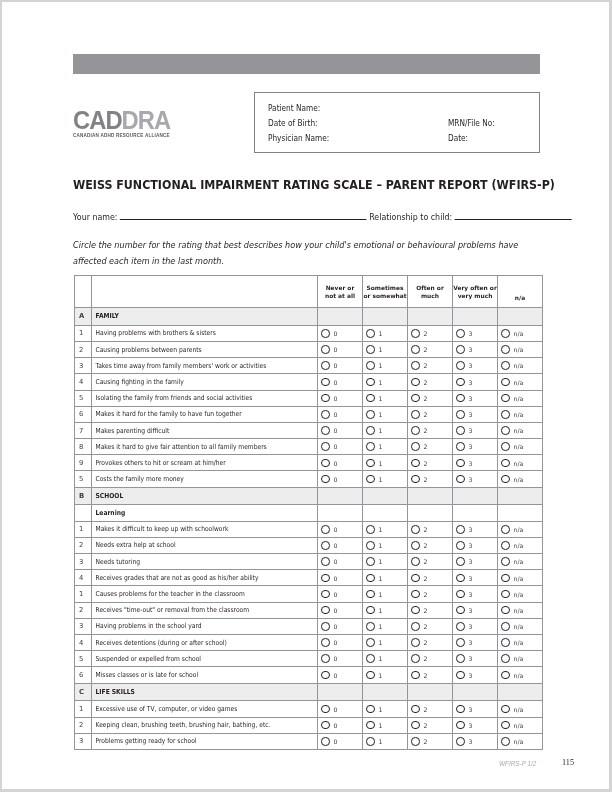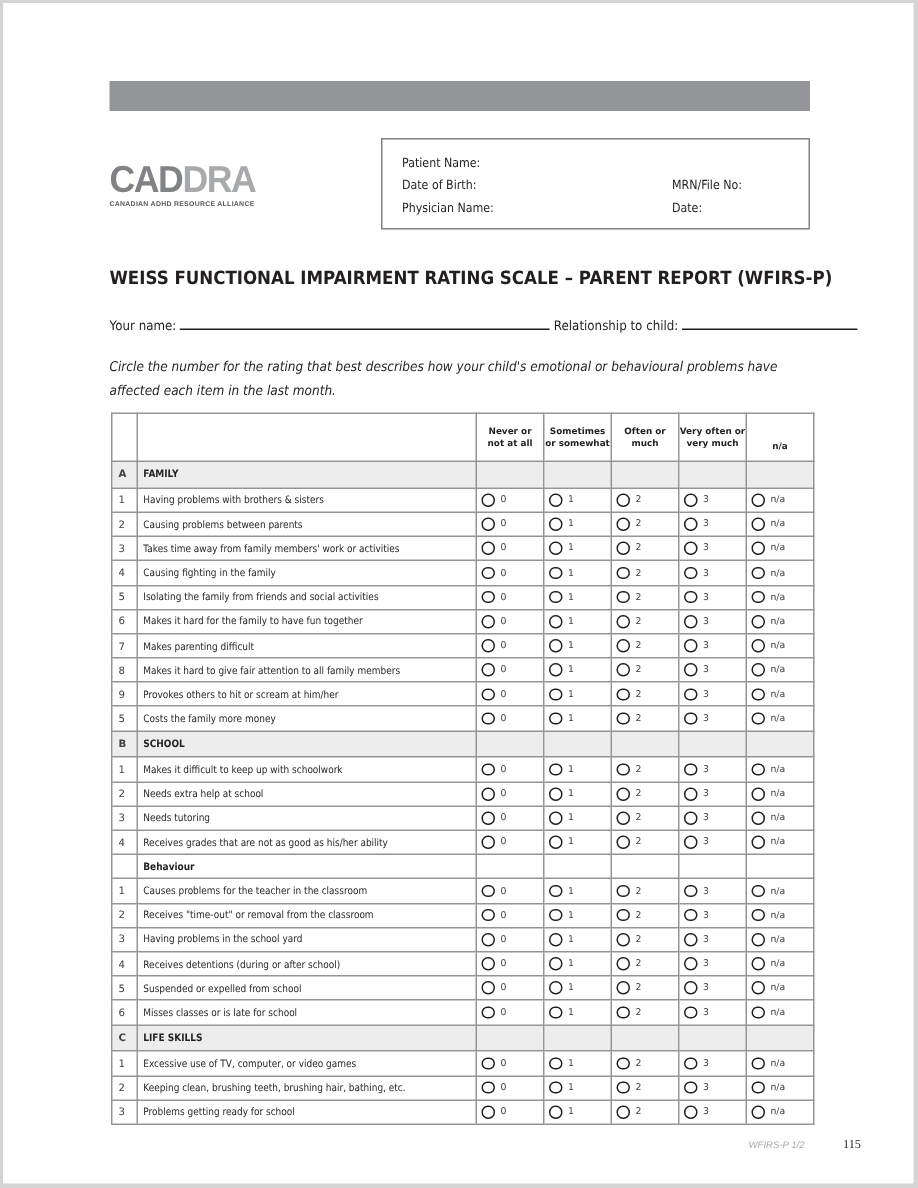--- a/index.html
+++ b/index.html
@@ -253,20 +253,29 @@
         </tr>
         <tr class="section">
           <td class="num">B</td>
           <td><span class="txt">SCHOOL</span></td>
           <td></td>
           <td></td>
           <td></td>
           <td></td>
           <td></td>
         </tr>
+        <tr class="sub">
+          <td></td>
+          <td><span class="txt">Learning</span></td>
+          <td></td>
+          <td></td>
+          <td></td>
+          <td></td>
+          <td></td>
+        </tr>
         <tr>
           <td class="num">1</td>
           <td><span class="txt">Makes it difficult to keep up with schoolwork</span></td>
           <td class="opt"><span class="radio"></span><span class="optlabel">0</span></td>
           <td class="opt"><span class="radio"></span><span class="optlabel">1</span></td>
           <td class="opt"><span class="radio"></span><span class="optlabel">2</span></td>
           <td class="opt"><span class="radio"></span><span class="optlabel">3</span></td>
           <td class="opt"><span class="radio"></span><span class="optlabel">n/a</span></td>
         </tr>
         <tr>
@@ -288,29 +297,20 @@
           <td class="opt"><span class="radio"></span><span class="optlabel">n/a</span></td>
         </tr>
         <tr>
           <td class="num">4</td>
           <td><span class="txt">Receives grades that are not as good as his/her ability</span></td>
           <td class="opt"><span class="radio"></span><span class="optlabel">0</span></td>
           <td class="opt"><span class="radio"></span><span class="optlabel">1</span></td>
           <td class="opt"><span class="radio"></span><span class="optlabel">2</span></td>
           <td class="opt"><span class="radio"></span><span class="optlabel">3</span></td>
           <td class="opt"><span class="radio"></span><span class="optlabel">n/a</span></td>
-        </tr>
-        <tr class="sub">
-          <td></td>
-          <td><span class="txt">Behaviour</span></td>
-          <td></td>
-          <td></td>
-          <td></td>
-          <td></td>
-          <td></td>
         </tr>
         <tr>
           <td class="num">1</td>
           <td><span class="txt">Causes problems for the teacher in the classroom</span></td>
           <td class="opt"><span class="radio"></span><span class="optlabel">0</span></td>
           <td class="opt"><span class="radio"></span><span class="optlabel">1</span></td>
           <td class="opt"><span class="radio"></span><span class="optlabel">2</span></td>
           <td class="opt"><span class="radio"></span><span class="optlabel">3</span></td>
           <td class="opt"><span class="radio"></span><span class="optlabel">n/a</span></td>
         </tr>

